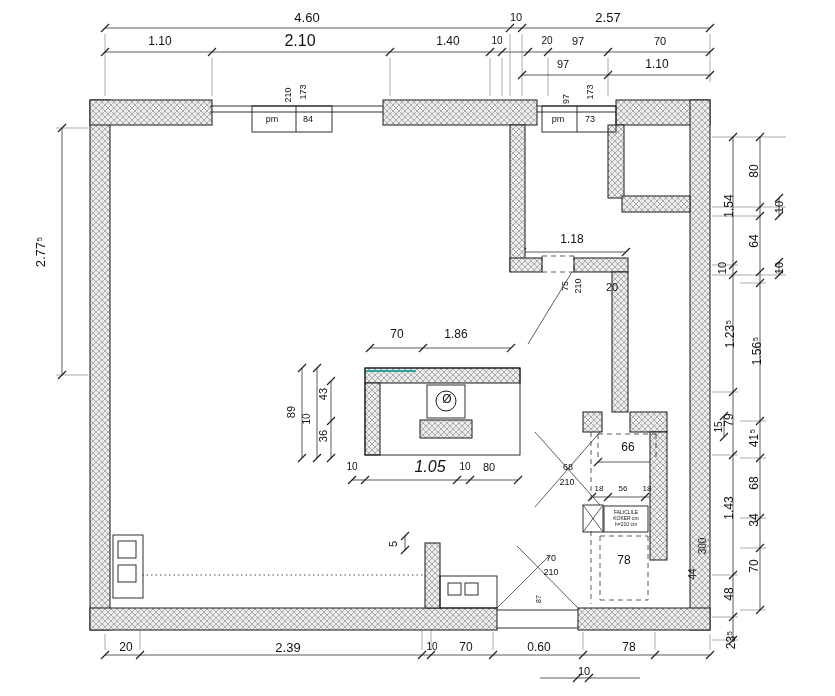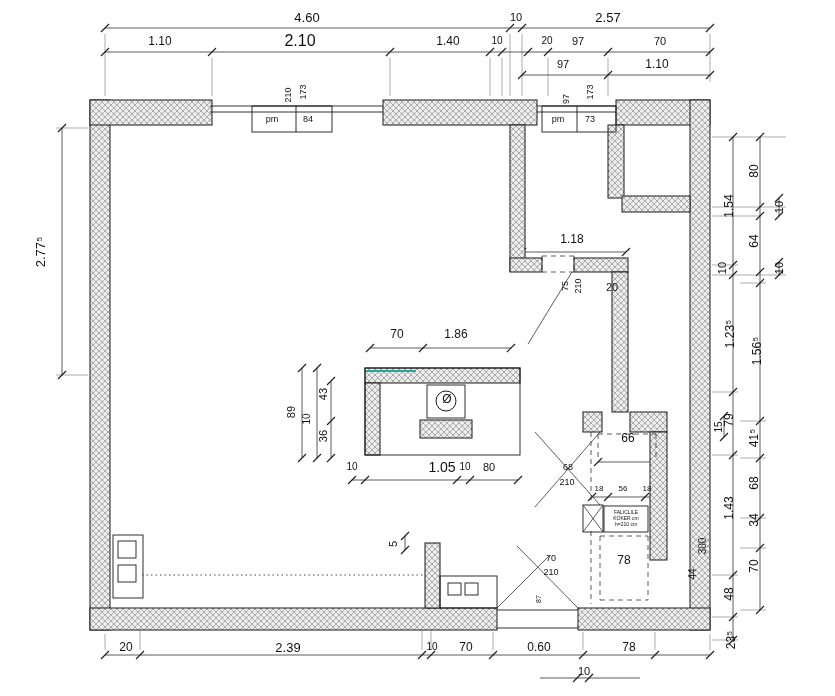--- a/index.html
+++ b/index.html
@@ -291,26 +291,26 @@
       <span class="lbl rot" style="left: 578px; top: 286px; font-size: 9px;">210</span>
       <span class="lbl" style="left: 612px; top: 287px; font-size: 11px;">20</span>
       <span class="lbl" style="left: 397px; top: 334px; font-size: 12px;">70</span>
       <span class="lbl" style="left: 456px; top: 334px; font-size: 12px;">1.86</span>
       <span class="lbl rot" style="left: 291px; top: 412px; font-size: 11px;">89</span>
       <span class="lbl rot" style="left: 307px; top: 419px; font-size: 10px;">10</span>
       <span class="lbl rot" style="left: 323px; top: 394px; font-size: 11px;">43</span>
       <span class="lbl rot" style="left: 323px; top: 436px; font-size: 11px;">36</span>
       <span class="lbl" style="left: 447px; top: 399px; font-size: 12px;">Ø</span>
       <span class="lbl" style="left: 352px; top: 467px; font-size: 10px;">10</span>
-      <span class="lbl" style="left: 442px; top: 467px; font-size: 14px;">1.05</span>
+      <span class="lbl" style="left: 430px; top: 467px; font-size: 16px; font-style: italic;">1.05</span>
       <span class="lbl" style="left: 465px; top: 467px; font-size: 10px;">10</span>
       <span class="lbl" style="left: 489px; top: 467px; font-size: 11px;">80</span>
       <span class="lbl" style="left: 568px; top: 467px; font-size: 9px;">68</span>
       <span class="lbl" style="left: 567px; top: 482px; font-size: 9px;">210</span>
-      <span class="lbl" style="left: 628px; top: 438px; font-size: 12px;">66</span>
+      <span class="lbl" style="left: 628px; top: 447px; font-size: 12px;">66</span>
       <span class="lbl" style="left: 599px; top: 489px; font-size: 8px;">18</span>
       <span class="lbl" style="left: 623px; top: 489px; font-size: 8px;">56</span>
       <span class="lbl" style="left: 647px; top: 489px; font-size: 8px;">18</span>
       <span class="lbl" style="left: 626px; top: 512px; font-size: 5px;">FALICLILE</span>
       <span class="lbl" style="left: 626px; top: 518px; font-size: 5px;">KOKER cm</span>
       <span class="lbl" style="left: 626px; top: 524px; font-size: 5px;">h=210 cm</span>
       <span class="lbl rot" style="left: 393px; top: 544px; font-size: 11px;">5</span>
       <span class="lbl" style="left: 551px; top: 558px; font-size: 9px;">70</span>
       <span class="lbl" style="left: 551px; top: 572px; font-size: 9px;">210</span>
       <span class="lbl" style="left: 624px; top: 560px; font-size: 12px;">78</span>

